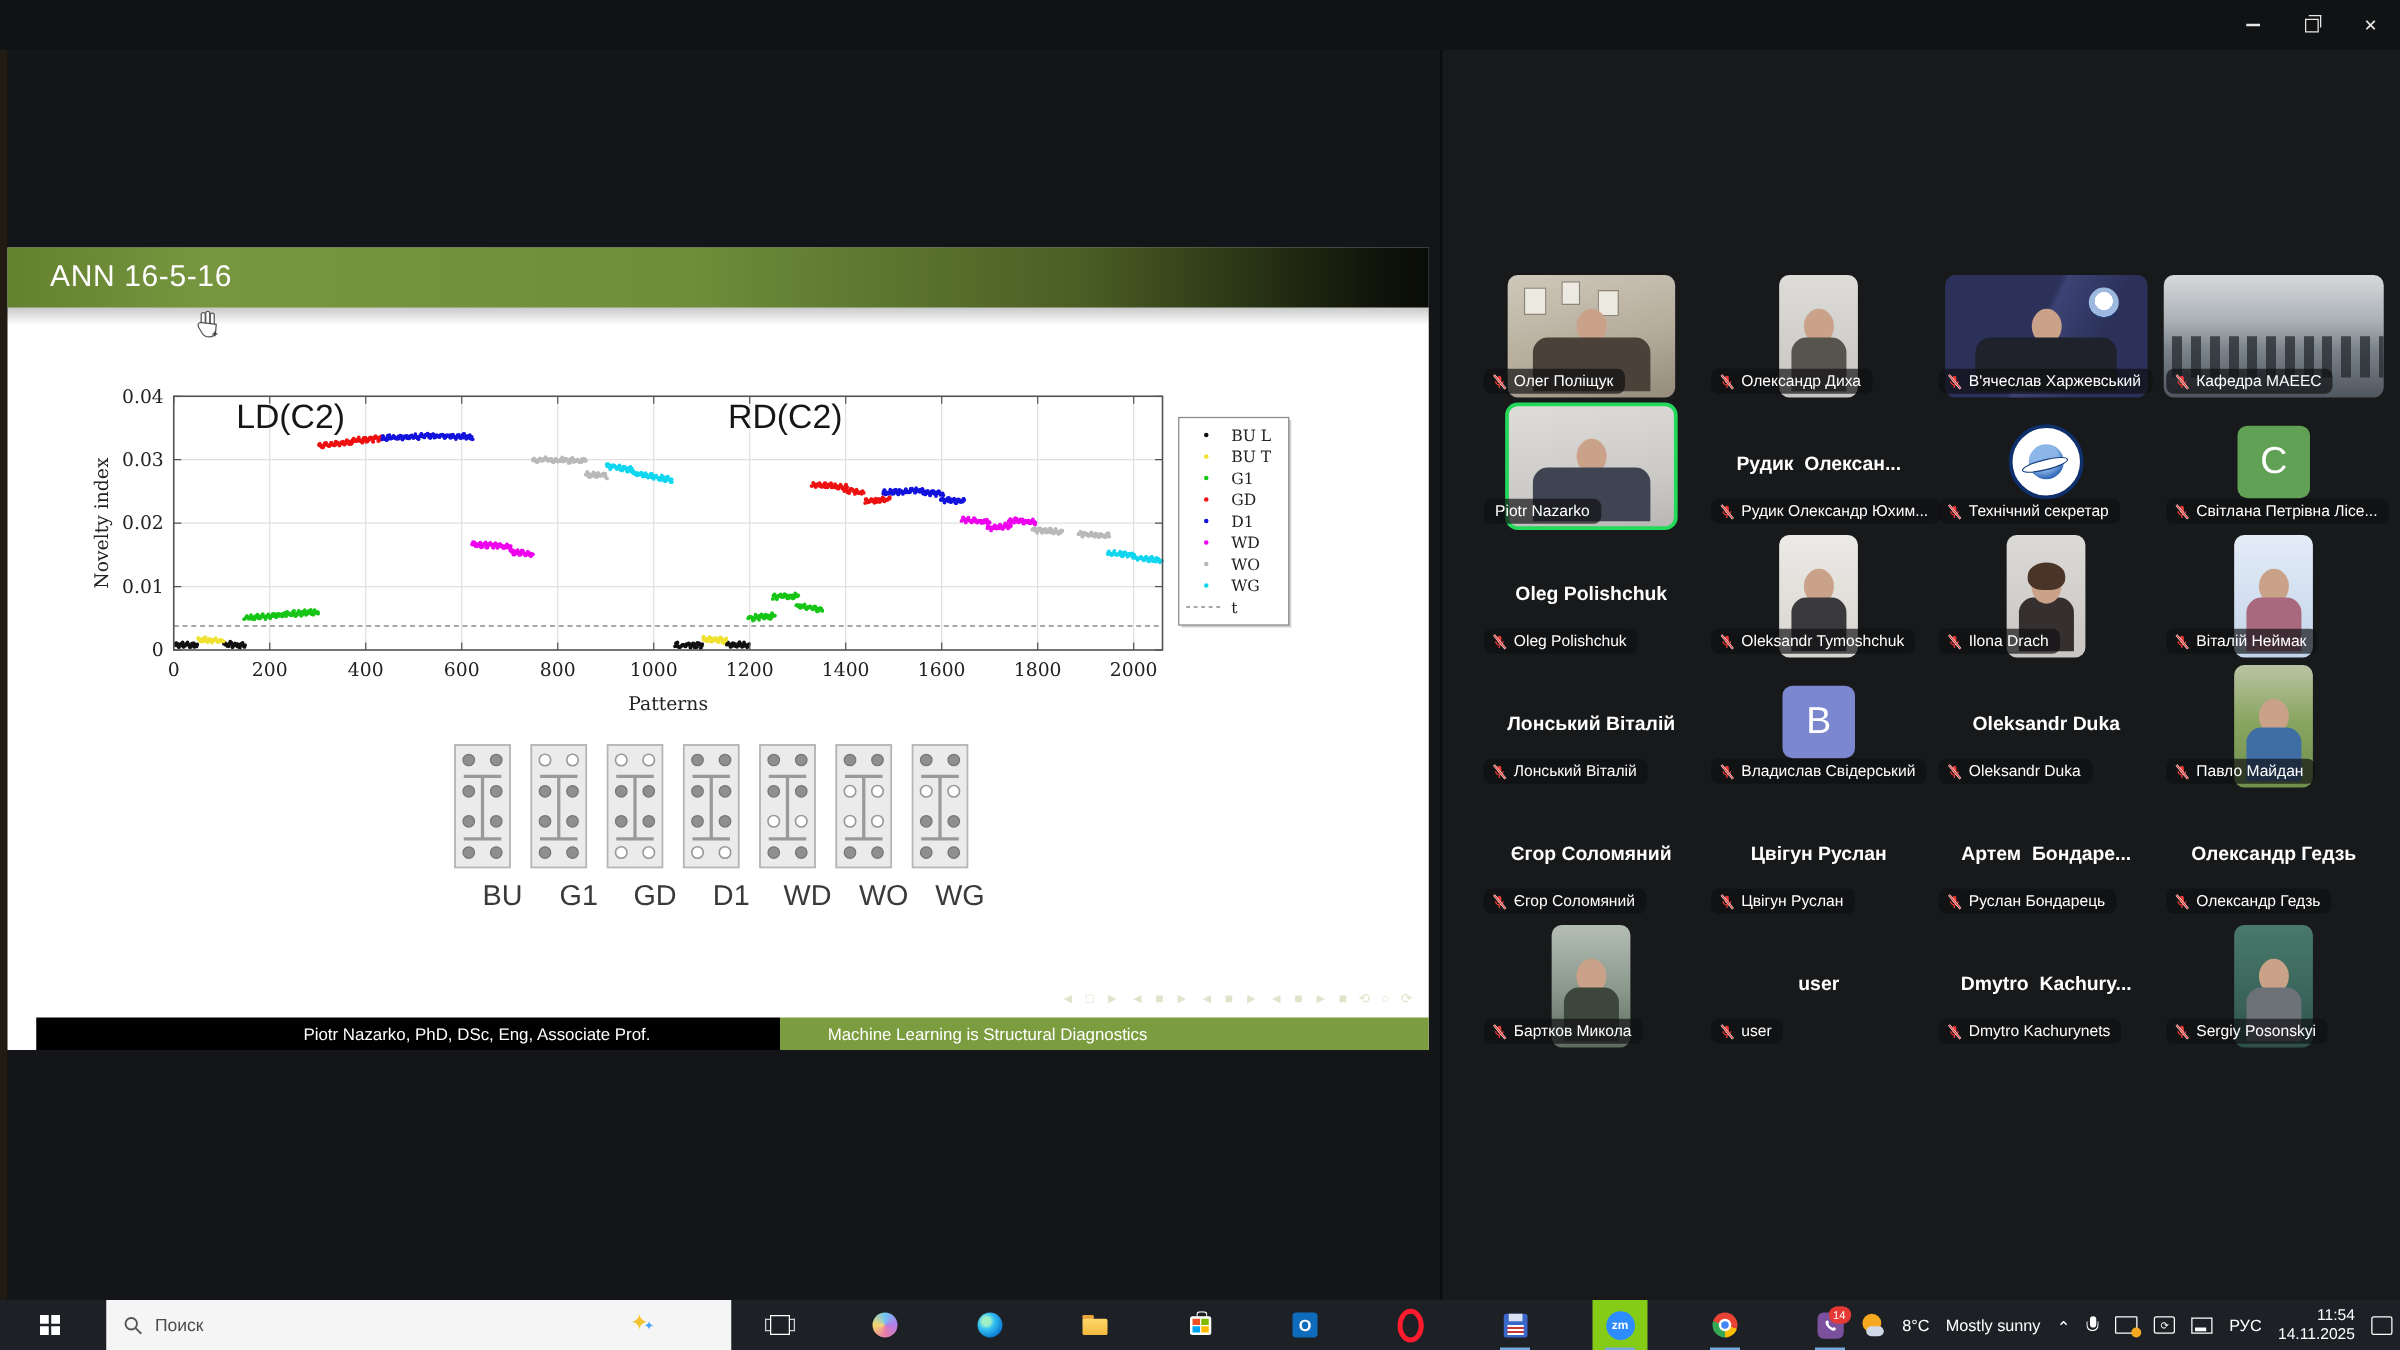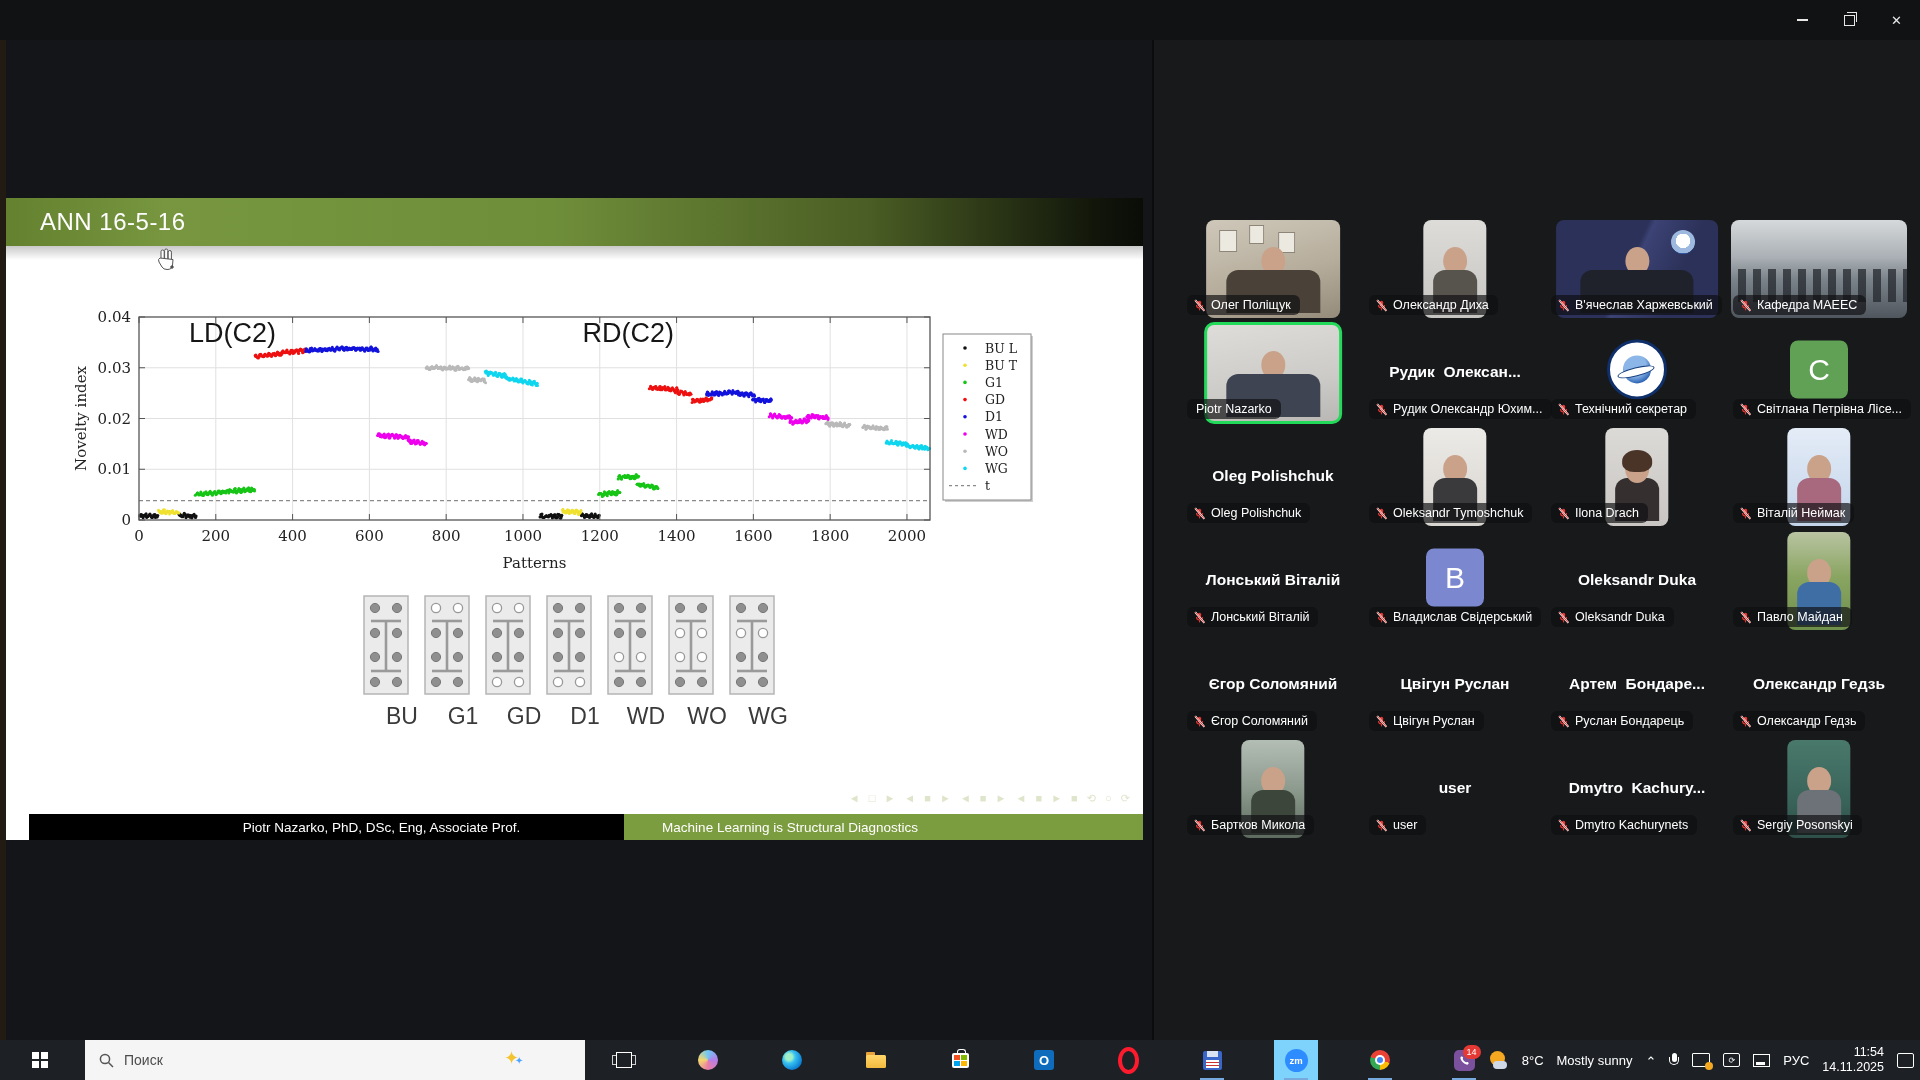--- a/index.html
+++ b/index.html
@@ -61,21 +61,21 @@
   #start-btn{position:absolute;left:20px;top:0;width:40px;height:40px;display:flex;align-items:center;justify-content:center;}
   .winlogo{display:grid;grid-template-columns:7px 7px;grid-template-rows:7px 7px;gap:1.5px;}
   .winlogo i{background:#fff;}
   #search-box{position:absolute;left:85px;top:0;width:500px;height:40px;background:#f5f5f5;display:flex;align-items:center;}
   #search-box .mag{margin:0 10px 0 14px;}
   #search-box .ph{color:#4c4c4c;font-size:14px;}
   #sparkle{position:absolute;right:66px;top:7px;font-size:18px;color:#f4c430;}
   #sparkle i{font-style:normal;position:absolute;left:11px;top:8px;font-size:10px;color:#4da3ff;}
   #apps{position:absolute;left:602px;top:0;height:40px;display:flex;gap:40px;}
   .app{position:relative;width:44px;height:40px;display:flex;align-items:center;justify-content:center;}
-  .app.activewin{background:#7dd3fc;}
+  .app.activewin{background:#84cc16;}
   .app .runline{position:absolute;bottom:0;left:10px;width:24px;height:2.5px;background:#76a9dd;}
   .ic-taskview{width:14px;height:14px;border:1.6px solid #fff;position:relative;}
   .ic-taskview:before{content:"";position:absolute;left:-5px;top:2px;width:3px;height:8px;border:1.4px solid #cfcfcf;border-right:none;}
   .ic-taskview:after{content:"";position:absolute;right:-5px;top:2px;width:3px;height:8px;border:1.4px solid #cfcfcf;border-left:none;}
   .ic-copilot{width:20px;height:20px;border-radius:50%;background:conic-gradient(#6ec6f5,#b57de8,#e87da6,#f5d76e,#6ec6f5);}
   .ic-edge{width:20px;height:20px;border-radius:50%;background:radial-gradient(circle at 35% 35%,#9ff0c8 0 18%,#35c1f1 35%,#0b79d0 75%,#174f8f 100%);}
   .ic-folder{position:relative;width:20px;height:16px;}
   .ic-folder .tab{position:absolute;left:0;top:0;width:9px;height:5px;background:#e8a33d;border-radius:1px;}
   .ic-folder .body{position:absolute;left:0;top:3px;width:20px;height:13px;background:linear-gradient(180deg,#ffd66b,#f2b93d);border-radius:1.5px;}
   .ic-store{width:17px;height:15px;background:#fff;border-radius:2px;display:grid;grid-template-columns:6px 6px;grid-template-rows:5px 5px;gap:1px;align-content:center;justify-content:center;position:relative;}

